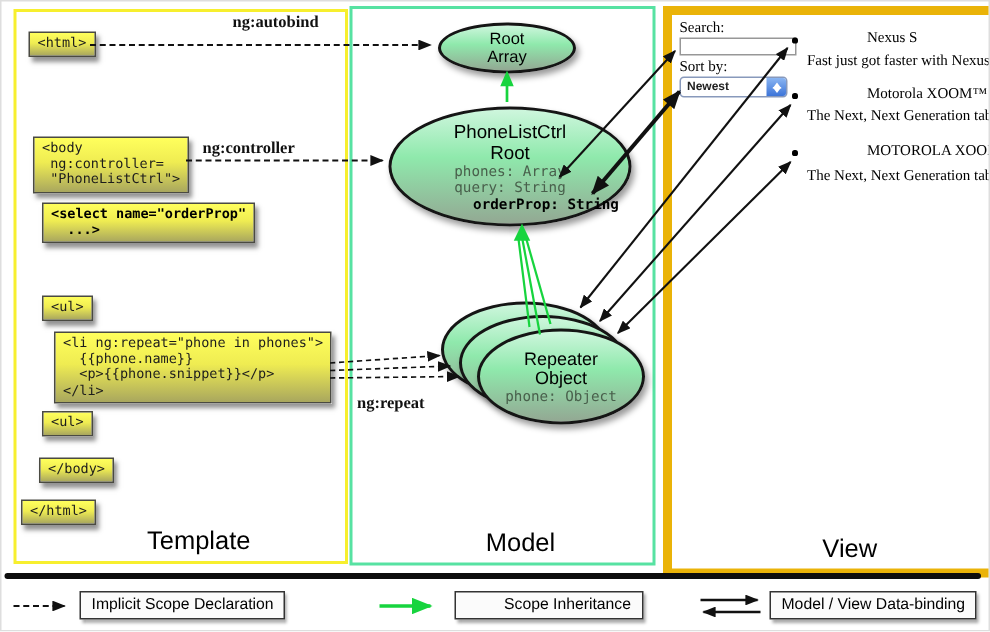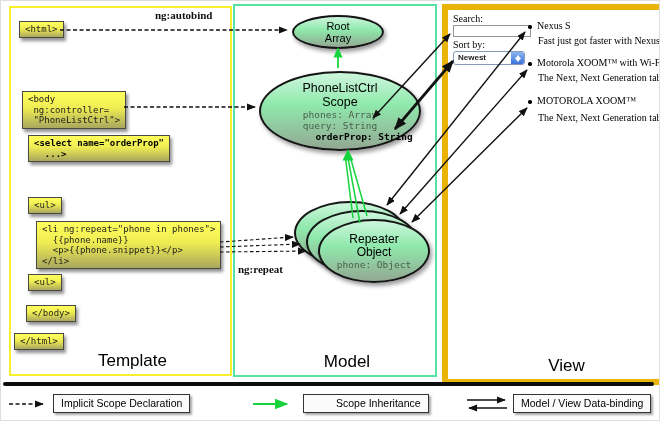--- a/index.html
+++ b/index.html
@@ -42,21 +42,21 @@
   .view-select .stepper{position:absolute;right:0;top:0;bottom:0;width:13px;
                background:linear-gradient(180deg,#8ab5f2 0%,#3c74d8 100%);
                border-radius:0 2px 2px 0;}
   .view-select .stepper:before{content:"";position:absolute;left:3.5px;top:2.5px;
                border-left:3px solid transparent;border-right:3px solid transparent;
                border-bottom:4px solid #fff;}
   .view-select .stepper:after{content:"";position:absolute;left:3.5px;bottom:2.5px;
                border-left:3px solid transparent;border-right:3px solid transparent;
                border-top:4px solid #fff;}
   .bullet{position:absolute;width:3.5px;height:3.5px;border-radius:50%;background:#000;}
-  .phone-title{position:absolute;font-size:10px;color:#000;white-space:nowrap;}
+  .phone-title{position:absolute;font-size:10px;color:#000;white-space:nowrap;margin-left:41px;}
   .phone-desc{position:absolute;font-size:10px;color:#000;white-space:nowrap;}
   .divider{position:absolute;left:2px;top:381px;width:651px;height:4px;background:#0d0d0d;border-radius:2px;}
   .legendbox{position:absolute;top:393px;height:15px;border:1px solid #333;background:#fbfbfb;
              box-shadow:1.5px 2px 2px rgba(0,0,0,.35);font-size:10.5px;line-height:15px;
              padding:1px 7px;color:#000;white-space:nowrap;}
   svg.arrows{position:absolute;left:0;top:0;z-index:5;pointer-events:none;}
 </style>
 </head>
 <body>
 
@@ -81,30 +81,31 @@
   <pre class="code" style="left:27px;top:196px;">&lt;ul&gt;</pre>
   <pre class="code" style="left:35px;top:220px;">&lt;li ng:repeat="phone in phones"&gt;
   {{phone.name}}
   &lt;p&gt;{{phone.snippet}}&lt;/p&gt;
 &lt;/li&gt;</pre>
   <pre class="code" style="left:27px;top:273px;">&lt;ul&gt;</pre>
   <pre class="code" style="left:25px;top:304px;">&lt;/body&gt;</pre>
   <pre class="code" style="left:13px;top:332px;">&lt;/html&gt;</pre>
 
   <div class="arrow-label" style="left:154px;top:8px;">ng:autobind</div>
+  <div class="arrow-label" style="left:134px;top:92px;">ng:controller</div>
   <div class="arrow-label" style="left:237px;top:222px;margin-top:40px;">ng:repeat</div>
 
   <div class="scope" style="left:291px;top:14px;width:92px;height:34px;">
     <div class="scope-title small">Root
 Array</div>
   </div>
 
   <div class="scope" style="left:258px;top:70px;width:162px;height:80px;">
     <div class="scope-title">PhoneListCtrl
-Scope</div>
+Root</div>
     <div class="scope-prop">phones: Array</div>
     <div class="scope-prop">query: String</div>
     <div class="scope-prop bold">orderProp: String</div>
   </div>
 
   <div class="scope" style="left:293px;top:200px;width:112px;height:64px;"></div>
   <div class="scope" style="left:305px;top:209px;width:112px;height:64px;"></div>
   <div class="scope" style="left:317px;top:218px;width:112px;height:64px;">
     <div class="scope-title" style="font-size:12px;line-height:13px;">Repeater
 Object</div>

